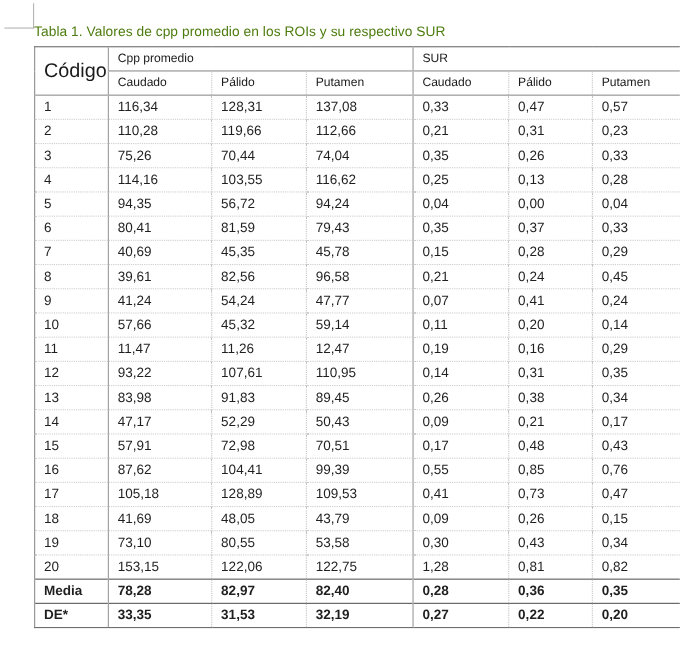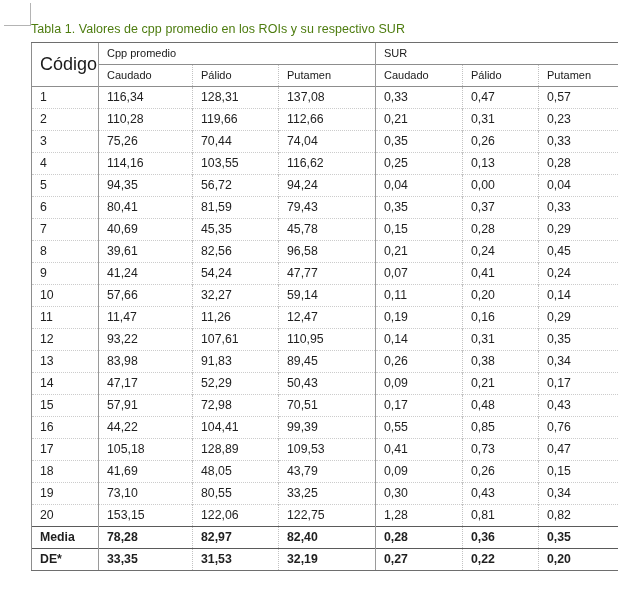--- a/index.html
+++ b/index.html
@@ -246,21 +246,21 @@
             <td class="vr hr-dot">41,24</td>
             <td class="vr-dot hr-dot">54,24</td>
             <td class="vr-dot hr-dot">47,77</td>
             <td class="vr hr-dot">0,07</td>
             <td class="vr-dot hr-dot">0,41</td>
             <td class="vr-dot hr-dot">0,24</td>
           </tr>
           <tr>
             <td class="outer-left hr-dot">10</td>
             <td class="vr hr-dot">57,66</td>
-            <td class="vr-dot hr-dot">32,27</td>
+            <td class="vr-dot hr-dot">45,32</td>
             <td class="vr-dot hr-dot">59,14</td>
             <td class="vr hr-dot">0,11</td>
             <td class="vr-dot hr-dot">0,20</td>
             <td class="vr-dot hr-dot">0,14</td>
           </tr>
           <tr>
             <td class="outer-left hr-dot">11</td>
             <td class="vr hr-dot">11,47</td>
             <td class="vr-dot hr-dot">11,26</td>
             <td class="vr-dot hr-dot">12,47</td>
@@ -299,21 +299,21 @@
             <td class="outer-left hr-dot">15</td>
             <td class="vr hr-dot">57,91</td>
             <td class="vr-dot hr-dot">72,98</td>
             <td class="vr-dot hr-dot">70,51</td>
             <td class="vr hr-dot">0,17</td>
             <td class="vr-dot hr-dot">0,48</td>
             <td class="vr-dot hr-dot">0,43</td>
           </tr>
           <tr>
             <td class="outer-left hr-dot">16</td>
-            <td class="vr hr-dot">44,22</td>
+            <td class="vr hr-dot">87,62</td>
             <td class="vr-dot hr-dot">104,41</td>
             <td class="vr-dot hr-dot">99,39</td>
             <td class="vr hr-dot">0,55</td>
             <td class="vr-dot hr-dot">0,85</td>
             <td class="vr-dot hr-dot">0,76</td>
           </tr>
           <tr>
             <td class="outer-left hr-dot">17</td>
             <td class="vr hr-dot">105,18</td>
             <td class="vr-dot hr-dot">128,89</td>
@@ -328,21 +328,21 @@
             <td class="vr-dot hr-dot">48,05</td>
             <td class="vr-dot hr-dot">43,79</td>
             <td class="vr hr-dot">0,09</td>
             <td class="vr-dot hr-dot">0,26</td>
             <td class="vr-dot hr-dot">0,15</td>
           </tr>
           <tr>
             <td class="outer-left hr-dot">19</td>
             <td class="vr hr-dot">73,10</td>
             <td class="vr-dot hr-dot">80,55</td>
-            <td class="vr-dot hr-dot">33,25</td>
+            <td class="vr-dot hr-dot">53,58</td>
             <td class="vr hr-dot">0,30</td>
             <td class="vr-dot hr-dot">0,43</td>
             <td class="vr-dot hr-dot">0,34</td>
           </tr>
           <tr>
             <td class="outer-left hr-dot">20</td>
             <td class="vr hr-dot">153,15</td>
             <td class="vr-dot hr-dot">122,06</td>
             <td class="vr-dot hr-dot">122,75</td>
             <td class="vr hr-dot">1,28</td>

